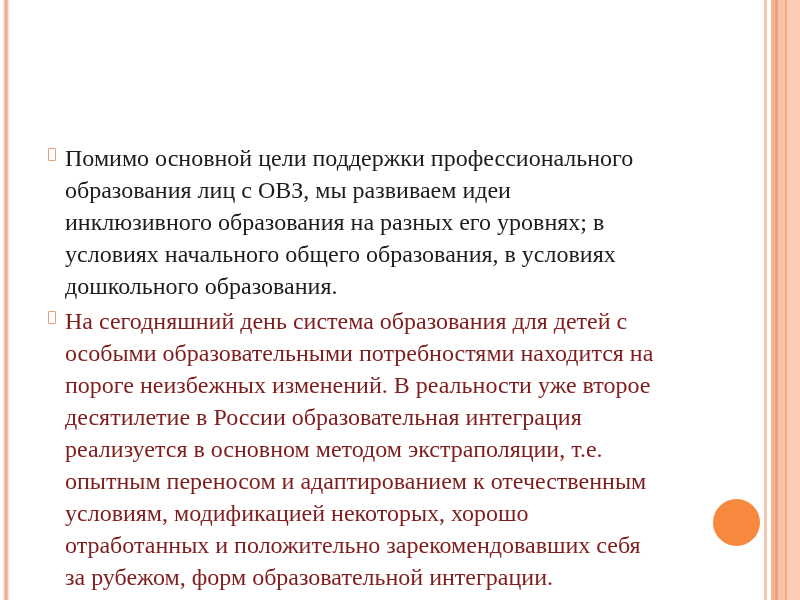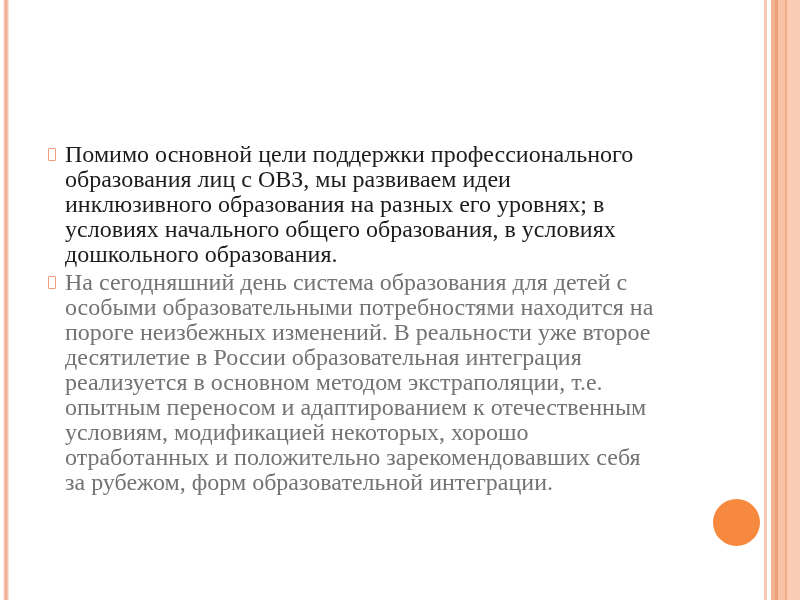--- a/index.html
+++ b/index.html
@@ -75,21 +75,21 @@
     width: 8px;
     height: 13px;
     border: 1.5px solid #ee9c7c;
     border-radius: 1px;
     margin: 6px 9px 0 8px;
     background: transparent;
   }
   .bullet-text {
     font-family: "Liberation Serif", serif;
     font-size: 24px;
-    line-height: 25px;
+    line-height: 32px;
     color: #1c1c1c;
     white-space: pre-line;
   }
 </style>
 </head>
 <body>
 
 <div class="slide">
   <div class="left-stripe"></div>
   <div class="right-stripe-thin"></div>
@@ -100,21 +100,21 @@
       <div class="bullet-row">
         <span class="marker" style="border-color: rgb(238, 156, 124);"></span>
         <div class="bullet-text" style="color: rgb(28, 28, 28);">Помимо основной цели поддержки профессионального
 образования лиц с ОВЗ, мы развиваем идеи
 инклюзивного образования на разных его уровнях; в
 условиях начального общего образования, в условиях
 дошкольного образования.</div>
       </div>
       <div class="bullet-row">
         <span class="marker" style="border-color: rgb(238, 156, 124);"></span>
-        <div class="bullet-text" style="color: #737373;">На сегодняшний день система образования для детей с
+        <div class="bullet-text" style="color: #7f1d1d;">На сегодняшний день система образования для детей с
 особыми образовательными потребностями находится на
 пороге неизбежных изменений. В реальности уже второе
 десятилетие в России образовательная интеграция
 реализуется в основном методом экстраполяции, т.е.
 опытным переносом и адаптированием к отечественным
 условиям, модификацией некоторых, хорошо
 отработанных и положительно зарекомендовавших себя
 за рубежом, форм образовательной интеграции.</div>
       </div>
     </div>

